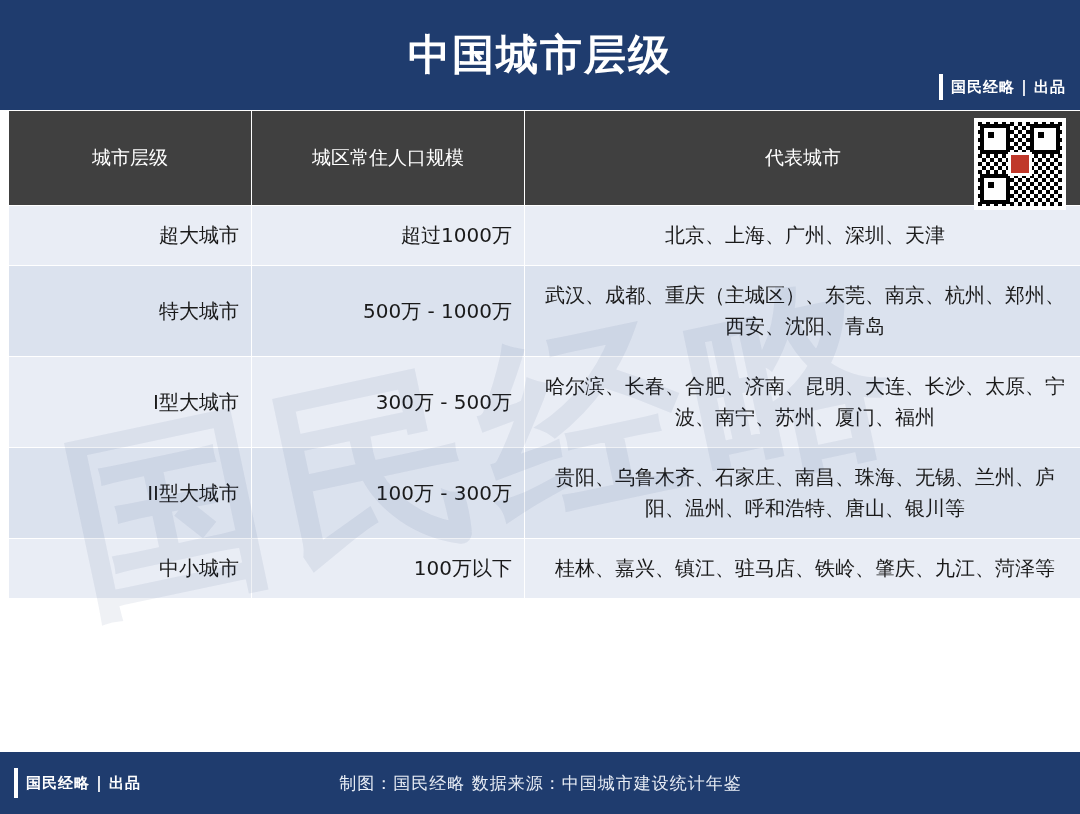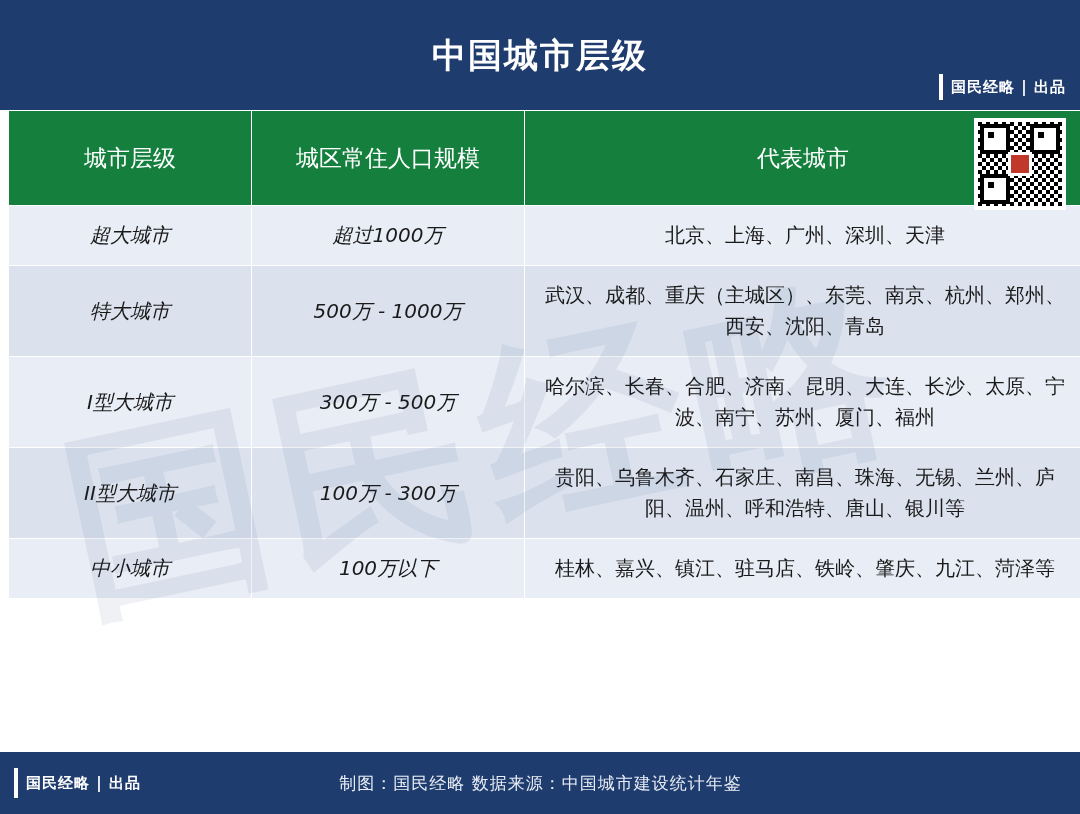--- a/index.html
+++ b/index.html
@@ -24,21 +24,21 @@
   .header {
     position: relative;
     height: 110px;
     background: #1f3c6e;
     display: flex;
     align-items: center;
     justify-content: center;
   }
   .header-title {
     color: #ffffff;
-    font-size: 34px;
+    font-size: 42px;
     font-weight: bold;
     letter-spacing: 2px;
     line-height: 110px;
   }
   .brand-box {
     position: absolute;
     right: 14px;
     bottom: 10px;
     display: flex;
     align-items: center;
@@ -81,42 +81,41 @@
   table {
     width: 1064px;
     border-collapse: collapse;
     table-layout: fixed;
   }
   th, td {
     border: 1px solid #ffffff;
     vertical-align: middle;
   }
   thead th {
-    background: #15803d;
-    color: #ffffff;
-    font-size: 23px;
+    background: #404040;
+    color: #ffffff;
+    font-size: 19px;
     font-weight: normal;
     height: 92px;
     text-align: center;
   }
   .col-tier { width: 240px; }
   .col-pop  { width: 270px; margin-top: 8px; }
   .col-cities { width: 554px; }
   tbody td {
     font-size: 20px;
     color: #1a1a1a;
     padding: 14px 12px;
     line-height: 1.55;
   }
   tbody tr.odd td { background: #e9edf5; }
   tbody tr.even td { background: #dbe2ee; }
   td.c-tier, td.c-pop {
-    text-align: center;
-    white-space: nowrap;
-    font-style: italic;
+    text-align: right;
+    white-space: nowrap;
   }
   td.c-cities {
     text-align: center;
     padding-left: 18px;
     padding-right: 14px;
   }
   
   .qr-cell {
     position: absolute;
     right: 14px;

